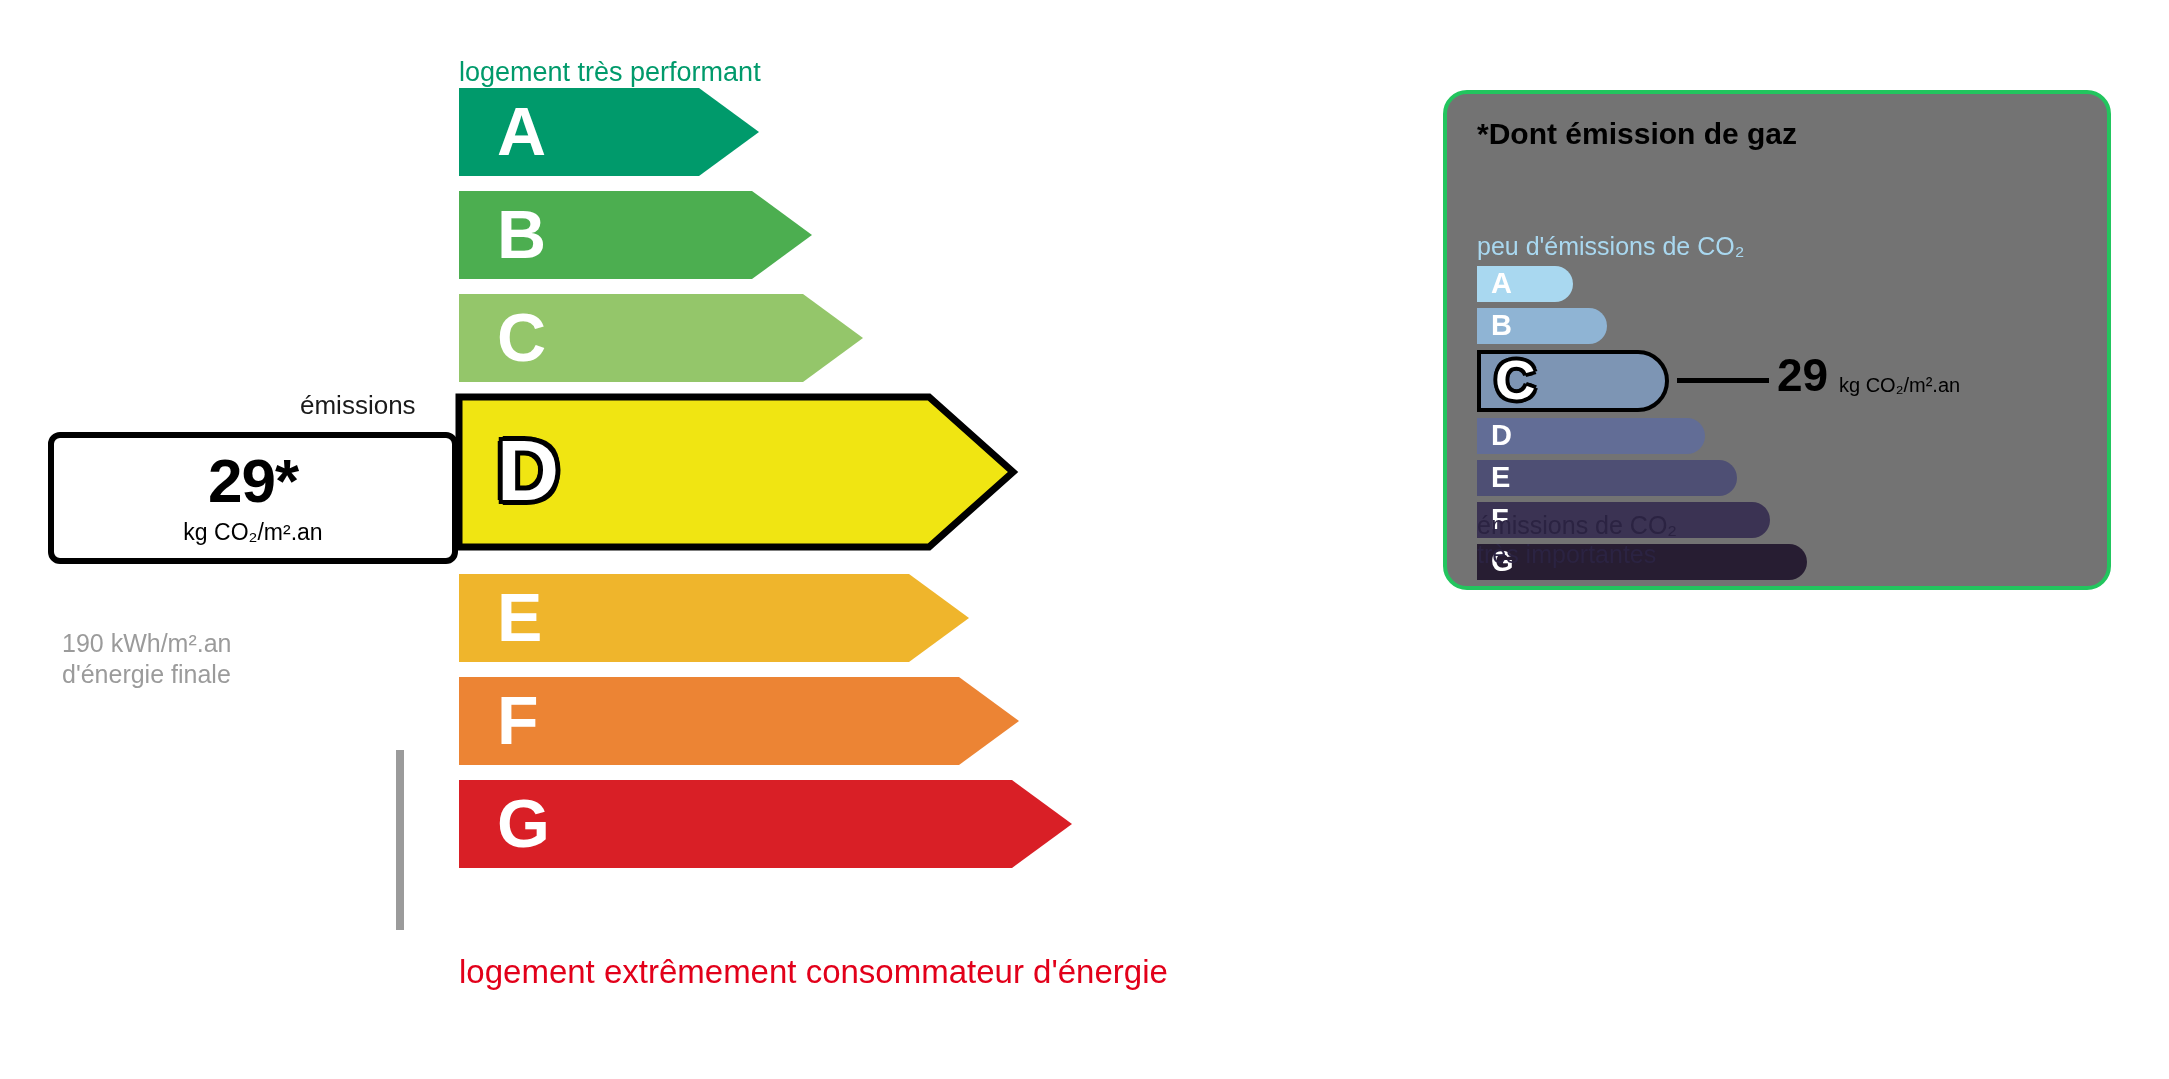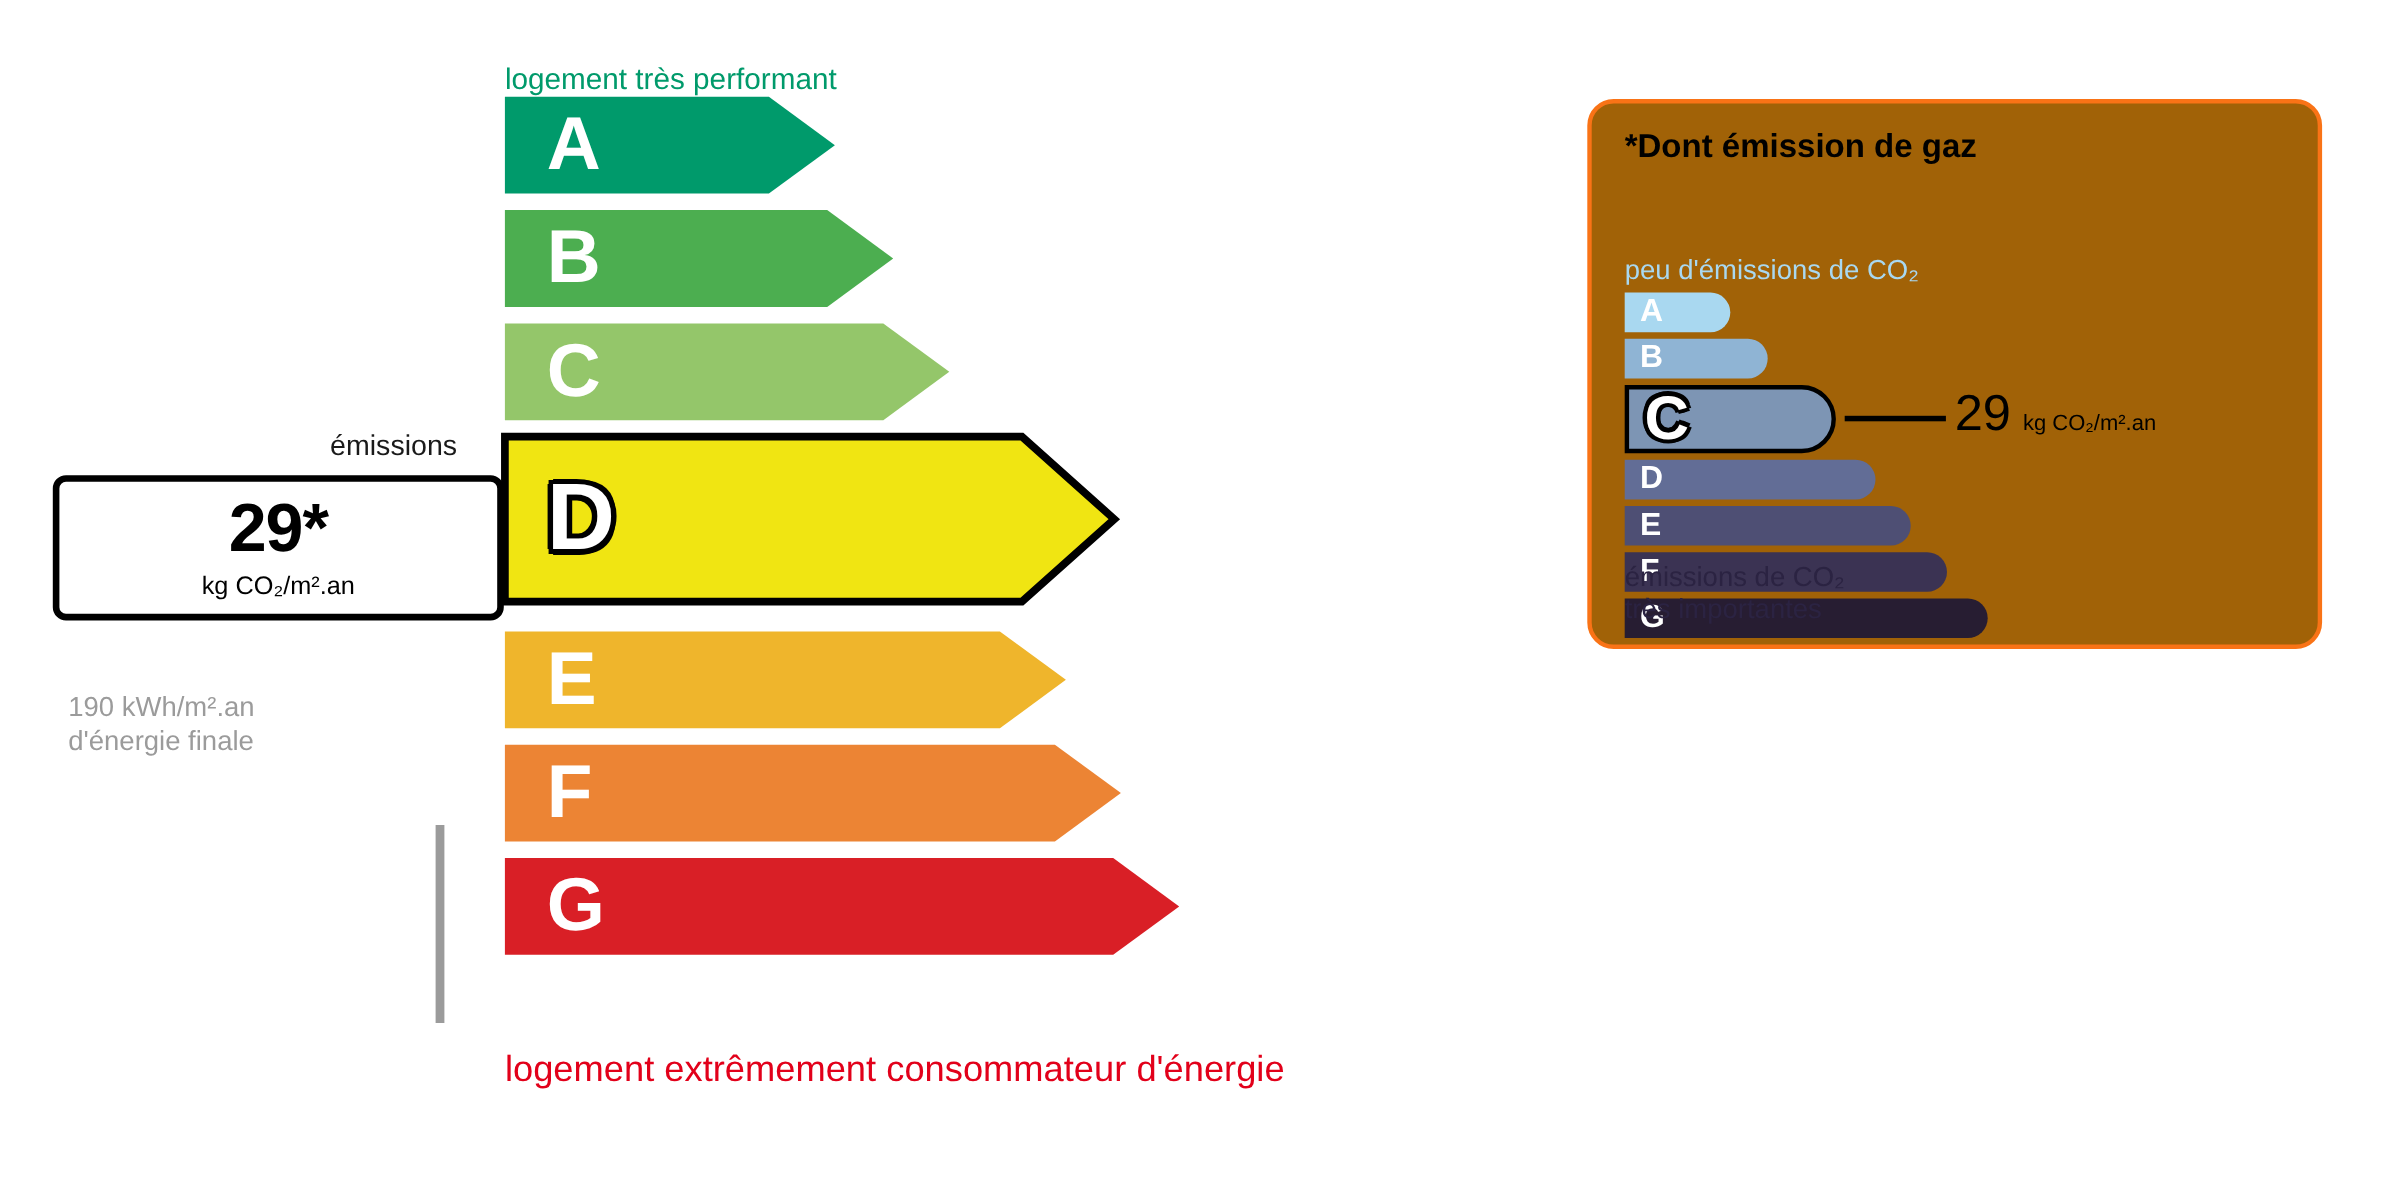--- a/index.html
+++ b/index.html
@@ -43,38 +43,38 @@
   .label-emis{position:absolute;left:300px;top:390px;font-size:26px;color:#1a1a1a;}
 
   .finale{position:absolute;left:62px;top:628px;font-size:25px;color:#9b9b9b;line-height:1.22;}
 
   .passoire{position:absolute;left:176px;top:800px;width:200px;text-align:right;
      font-size:25px;color:#9b9b9b;line-height:1.22;}
   .passoire-bar{position:absolute;left:396px;top:750px;width:8px;height:180px;background:#9b9b9b;}
 
   
   .co2-panel{position:absolute;left:1443px;top:90px;width:668px;height:500px;
-     border:4px solid #f97316;border-radius:24px;background:#a16207;box-sizing:border-box;}
+     border:4px solid #22c55e;border-radius:24px;background:#737373;box-sizing:border-box;}
   .co2-title{position:absolute;left:30px;top:22px;font-size:30px;font-weight:bold;color:#000;line-height:1.17;}
   .co2-top-cap{position:absolute;left:30px;top:138px;font-size:25px;color:#a9d8f0;}
   .co2-bottom-cap{position:absolute;left:30px;top:417px;font-size:25px;color:#2b2342;line-height:1.17;}
 
   .co2-bars{position:absolute;left:30px;top:172px;}
   .co2-row{position:relative;height:36px;margin-bottom:6px;}
   .co2-bar{position:absolute;left:0;top:0;height:36px;border-radius:0 18px 18px 0;}
   .co2-letter{position:absolute;left:14px;top:50%;transform:translateY(-52%);
      font-size:29px;font-weight:bold;color:#fff;line-height:1;}
   .co2-row.sel{height:62px;margin-bottom:6px;}
   .co2-row.sel .co2-bar{height:62px;border-radius:0 31px 31px 0;border:4px solid #000;box-sizing:border-box;}
   .co2-row.sel .co2-letter{
      font-size:56px;left:18px;
      text-shadow:-3px -3px 0 #000,3px -3px 0 #000,-3px 3px 0 #000,3px 3px 0 #000,
                  -4px 0 0 #000,4px 0 0 #000,0 -4px 0 #000,0 4px 0 #000;}
   .co2-leader{position:absolute;height:5px;background:#000;top:28px;}
-  .co2-value{position:absolute;top:2px;font-size:46px;font-weight:normal;color:#000;line-height:1;}
+  .co2-value{position:absolute;top:2px;font-size:46px;font-weight:bold;color:#000;line-height:1;}
   .co2-value-unit{position:absolute;top:24px;font-size:20px;color:#000;white-space:nowrap;}
 </style>
 </head>
 <body>
 
 <div class="stage">
 
   <div class="dpe-left">
 
     <div class="top-caption">logement très performant</div>

